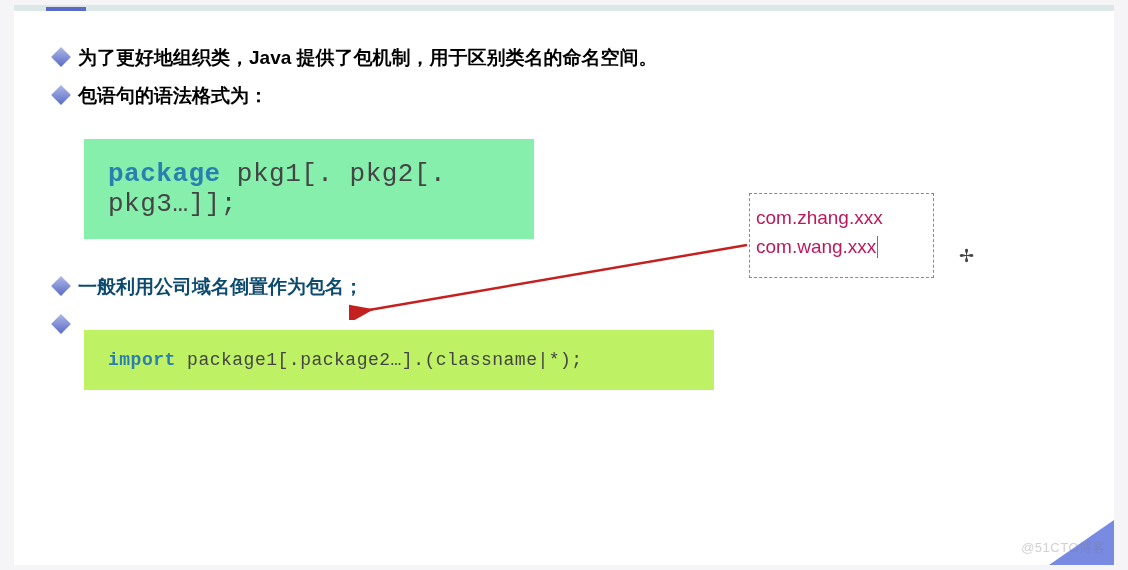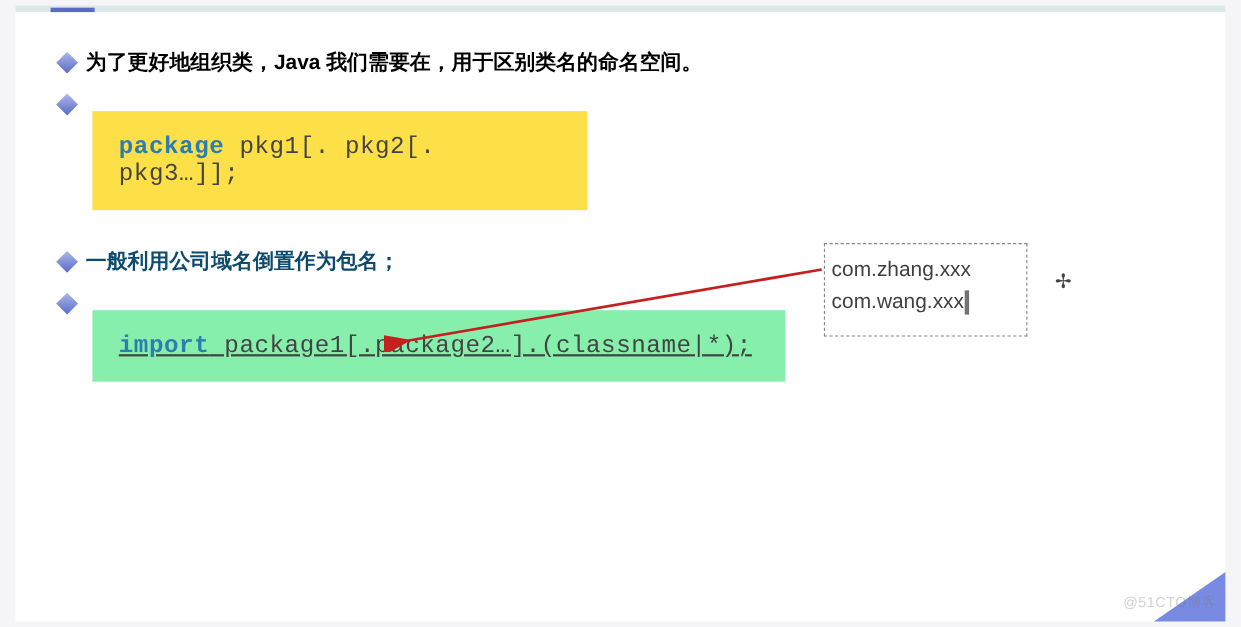--- a/index.html
+++ b/index.html
@@ -44,62 +44,61 @@
     }
     .diamond {
       position: absolute;
       left: 0;
       top: 10px;
       width: 14px; height: 14px;
       transform: rotate(45deg);
       background: linear-gradient(135deg, #aeb8e8 0%, #5a6bc5 100%);
     }
     .code-block {
-      background: #fde047;
+      background: #86efac;
       font-family: "Consolas", "Courier New", monospace;
-      font-size: 22px;
+      font-size: 26px;
       font-weight: 400;
       color: #444;
       padding: 20px 24px;
       margin: 25px 0 30px 30px;
       width: 450px;
       letter-spacing: 0.5px;
     }
     .code-block2 {
-      background: #86efac;
+      background: #bef264;
       font-family: "Consolas", "Courier New", monospace;
-      font-size: 22px;
+      font-size: 18px;
       font-weight: 400;
       color: #444;
       padding: 20px 24px;
       margin: 25px 0 0 30px;
       width: 630px;
       letter-spacing: 0.5px;
-      text-decoration: underline;
     }
     .kw { color: #2a7fb0; font-weight: 700; }
     .highlight-red {
       color: #0c4a6e;
       font-weight: 700;
     }
     .example-box {
       position: absolute;
-      top: 216px;
+      top: 188px;
       left: 735px;
       width: 185px;
       height: 85px;
       border: 1.5px dashed #888;
       padding: 10px 6px 6px 6px;
       font-size: 19px;
-      color: #404040;
+      color: #be185d;
       line-height: 1.5;
       font-family: "Microsoft YaHei", Arial, sans-serif;
     }
     .example-box .line2 {
-      border-right: 4px solid #737373;
+      border-right: 1px solid #737373;
       display: inline-block;
       padding-right: 1px;
       height: 22px;
       line-height: 22px;
     }
     .cross {
       position: absolute;
       top: 240px; left: 945px;
       font-size: 18px; color: #444;
     }
@@ -128,24 +127,25 @@
   </style>
 </head>
 <body>
 
 <div class="page">
   <div class="top-bar"></div>
 
   <ul class="bullets">
     <li>
       <span class="diamond"></span>
-      <span>为了更好地组织类，Java 我们需要在，用于区别类名的命名空间。</span>
+      <span>为了更好地组织类，Java 提供了包机制，用于区别类名的命名空间。</span>
     </li>
     <li>
       <span class="diamond"></span>
+      <span>包语句的语法格式为：</span>
     </li>
   </ul>
 
   <div class="code-block">
     <span class="kw">package</span><span> pkg1[. pkg2[. pkg3…]];</span>
   </div>
 
   <ul class="bullets">
     <li>
       <span class="diamond"></span>

